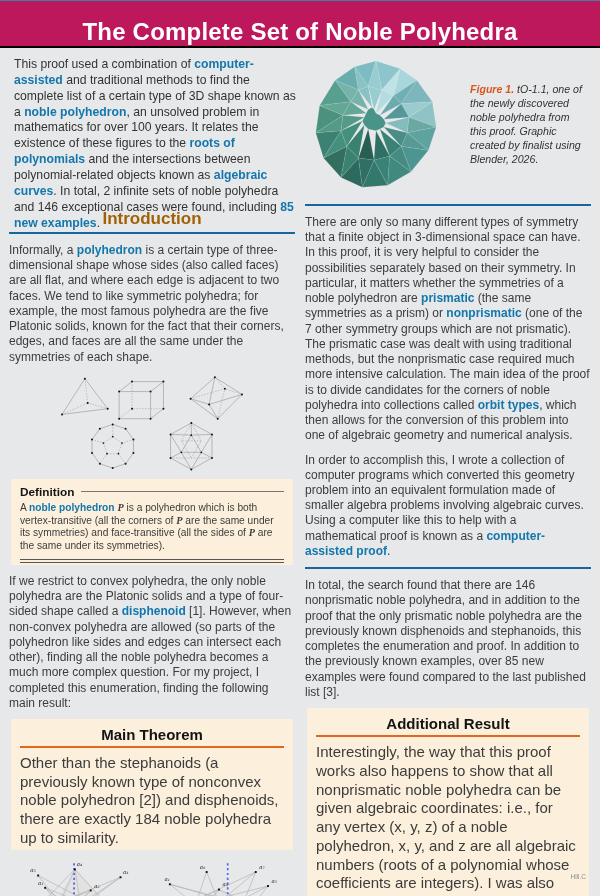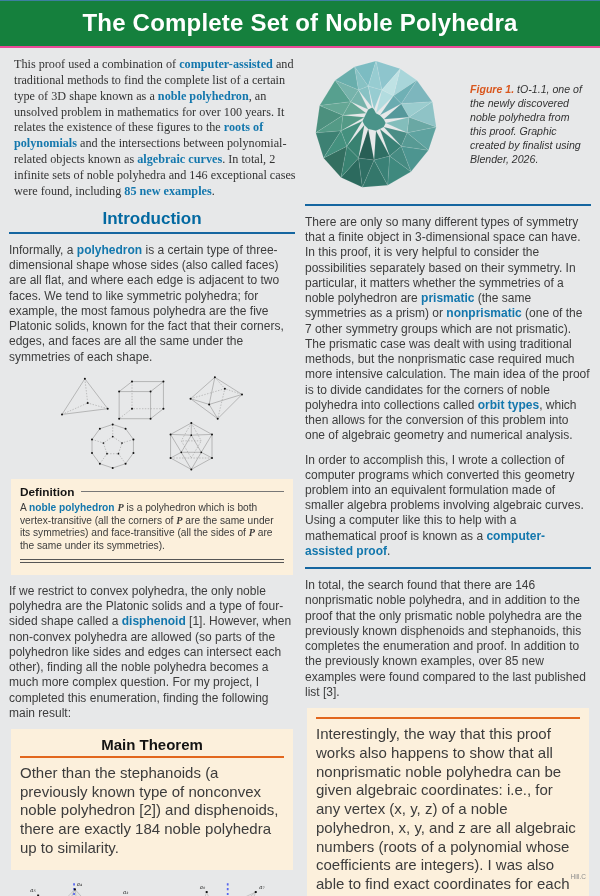--- a/index.html
+++ b/index.html
@@ -1,44 +1,44 @@
 <!DOCTYPE html>
 <html><head>
 <meta charset="utf-8">
 <style>
   html,body{margin:0;padding:0;}
   body{width:600px;height:896px;overflow:hidden;background:#e7e8e9;
        font-family:"Liberation Sans",sans-serif;color:#3b3b3b;}
   .poster{position:relative;width:600px;height:896px;background:#e7e8e9;}
 
-  .header{height:46px;background:#15803d;display:flex;align-items:center;justify-content:center;
-          border-bottom:2px solid #ec4899;box-shadow:inset 0 1px 0 #3c7fa0;}
+  .header{height:46px;background:#be185d;display:flex;align-items:flex-end;justify-content:center;
+          border-bottom:2px solid #000000;box-shadow:inset 0 1px 0 #3c7fa0;}
   .header .title{color:#ffffff;font-size:24px;font-weight:bold;letter-spacing:.2px;}
 
   .summary-row{display:flex;padding:9px 12px 2px 14px;gap:10px;height:140px;}
-  .summary-text{width:332px;font-size:12.2px;line-height:1.3;color:#333;font-family:Liberation Serif, serif;}
+  .summary-text{width:332px;font-size:12.2px;line-height:1.3;color:#333;}
   .hl{color:#1377ad;font-weight:bold;}
   .mp{font-family:"Liberation Serif",serif;font-style:italic;font-weight:bold;}
   .fig1{display:flex;gap:26px;flex:1;}
   .fig1 svg{width:136px;height:136px;flex:0 0 auto;}
   .fig1-caption{width:118px;font-size:10.6px;font-style:italic;line-height:1.32;margin-top:26px;color:#333;}
   .figlabel{color:#d9571e;font-weight:bold;}
 
   .columns{display:flex;gap:10px;padding:2px 9px 0 9px;}
   .col{width:286px;}
-  .section-title{font-size:17px;font-weight:bold;text-align:center;color:#0369a1;margin:8px 0 0;}
+  .section-title{font-size:17px;font-weight:bold;text-align:center;color:#a16207;margin:8px 0 0;}
   .rule-blue{border:none;border-top:2px solid #1566a0;margin:3px 0 7px;}
   .rule-orange{border:none;border-top:2px solid #e2671e;margin:3px 0 6px;}
   p.body{font-size:12px;line-height:1.27;margin:9px 0 8px;color:#3c3c3c;}
 
   .fig2{text-align:center;margin:0 0 2px;}
   .fig2 svg{width:268px;height:100px;}
   .fig-caption{font-size:10.2px;font-style:italic;line-height:1.27;margin:1px 6px 7px 20px;color:#333;}
 
-  .crembox{background:#fcf0dc;padding:6px 9px 12px;margin:0 2px 8px;}
+  .crembox{background:#fcf0dc;padding:6px 9px 2px;margin:0 2px 8px;}
   .def-titlerow{display:flex;align-items:center;gap:7px;margin-bottom:3px;}
   .def-title{font-weight:bold;font-size:11.8px;color:#141414;}
   .def-line{flex:1;border-top:1px solid #777;}
   .def-body{font-size:10.2px;line-height:1.25;color:#3c3c3c;}
   .def-bottom{height:2px;border-top:1px solid #555;border-bottom:1px solid #555;margin-top:6px;}
 
   .theorem-title{font-size:15px;font-weight:bold;text-align:center;color:#141414;margin:1px 0 0;}
   .box-body{font-size:15px;line-height:1.25;color:#3c3c3c;margin:0;}
 
   .fig3{display:flex;gap:6px;margin-top:2px;}
@@ -288,20 +288,21 @@
 
     <div class="col">
       <hr class="rule-blue">
       <p class="body"><span>There are only so many different types of symmetry that a finite object in 3-dimensional space can have. In this proof, it is very helpful to consider the possibilities separately based on their symmetry. In particular, it matters whether the symmetries of a noble polyhedron are </span><span class="hl">prismatic</span><span> (the same symmetries as a prism) or </span><span class="hl">nonprismatic</span><span> (one of the 7 other symmetry groups which are not prismatic). The prismatic case was dealt with using traditional methods, but the nonprismatic case required much more intensive calculation. The main idea of the proof is to divide candidates for the corners of noble polyhedra into collections called </span><span class="hl">orbit types</span><span>, which then allows for the conversion of this problem into one of algebraic geometry and numerical analysis.</span></p>
       <p class="body"><span>In order to accomplish this, I wrote a collection of computer programs which converted this geometry problem into an equivalent formulation made of smaller algebra problems involving algebraic curves. Using a computer like this to help with a mathematical proof is known as a </span><span class="hl">computer-assisted proof</span><span>.</span></p>
 
       <hr class="rule-blue">
       <p class="body"><span>In total, the search found that there are 146 nonprismatic noble polyhedra, and in addition to the proof that the only prismatic noble polyhedra are the previously known disphenoids and stephanoids, this completes the enumeration and proof. In addition to the previously known examples, over 85 new examples were found compared to the last published list [3].</span></p>
 
       <div class="crembox">
+        <div class="theorem-title">Additional Result</div>
         <hr class="rule-orange">
         <p class="box-body"><span>Interestingly, the way that this proof works also happens to show that all nonprismatic noble polyhedra can be given algebraic coordinates: i.e., for any vertex (x, y, z) of a noble polyhedron, x, y, and z are all algebraic numbers (roots of a polynomial whose coefficients are integers). I was also able to find exact coordinates for each nonprismatic noble polyhedron using this method.</span></p>
       </div>
 
       <div class="section-title">References</div>
       <hr class="rule-blue">
       <ol class="refs">
         <li>Grünbaum, B. (2003). Are your polyhedra the same as my polyhedra? In B. Aronov, S. Basu, J. Pach, &amp; M. Sharir(Eds.), Discrete and computational geometry: The goodman-pollack festschrift (pp. 461–488). Springer.</li>
         <li>Grünbaum, B. (1993). Polyhedra with hollow faces. In T. Bisztriczky, P. McMullen, R. Schneider, &amp; A. I. Weiss(Eds.), Polytopes: Abstract, convex and computational (pp. 43–70, Vol. 440). Kluwer Academic Publishers.</li>
         <li>Mikloweit, U. (2020). Exploring noble polyhedra with the program Stella4D. In C. Yackel, E. Torrence, K. Fenyvesi,R. Bosch, &amp; C. Kaplan (Eds.), Bridges 2020 conference proceedings (pp. 257–264, Vol. 25).</li>

